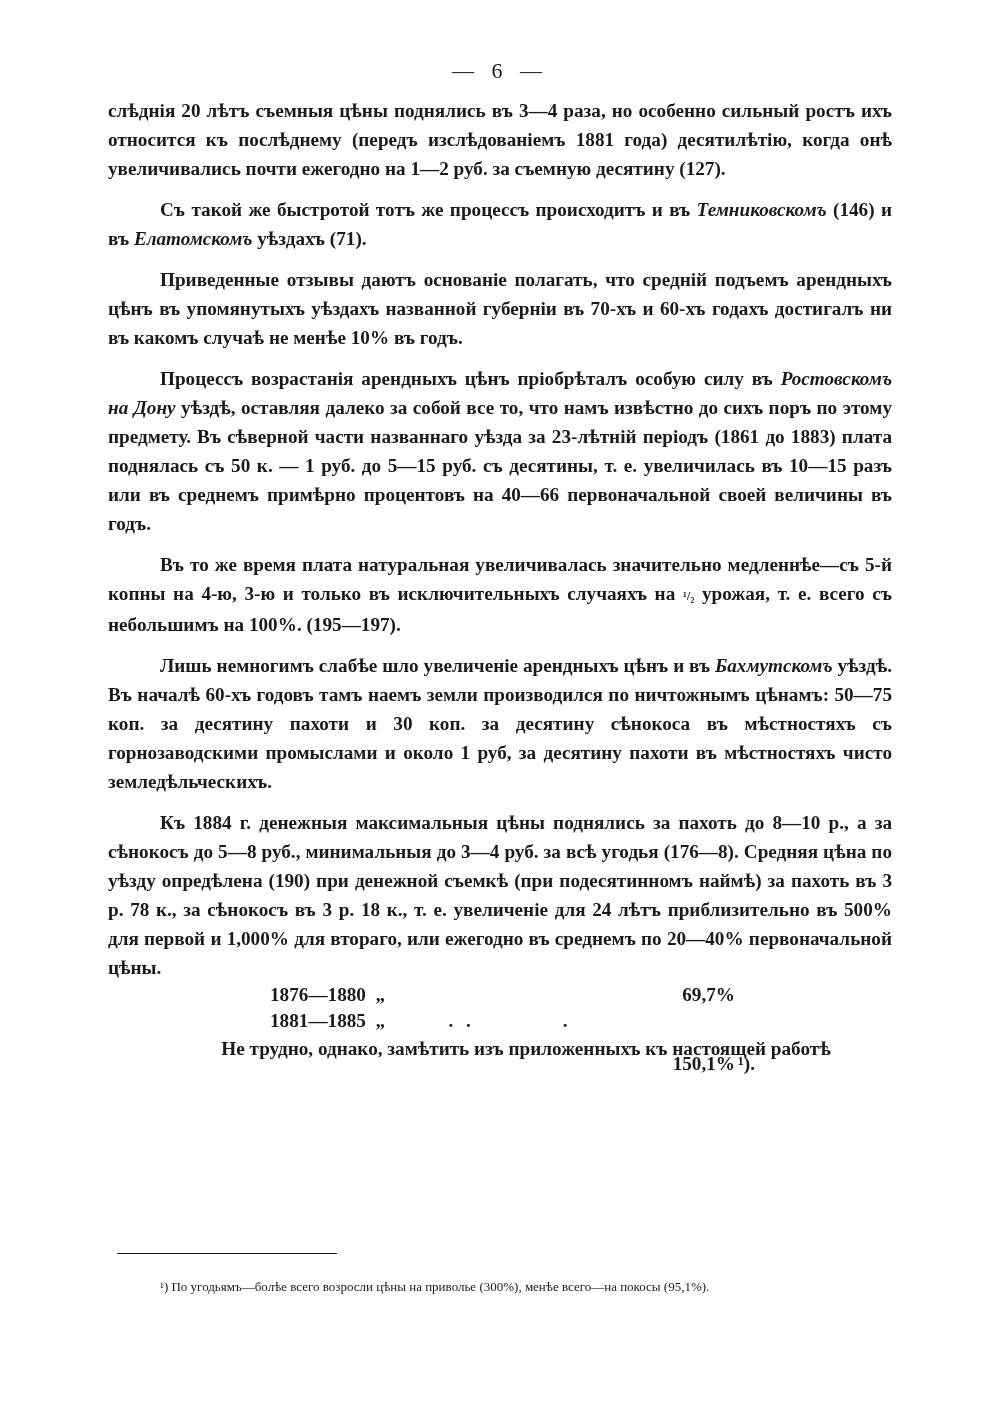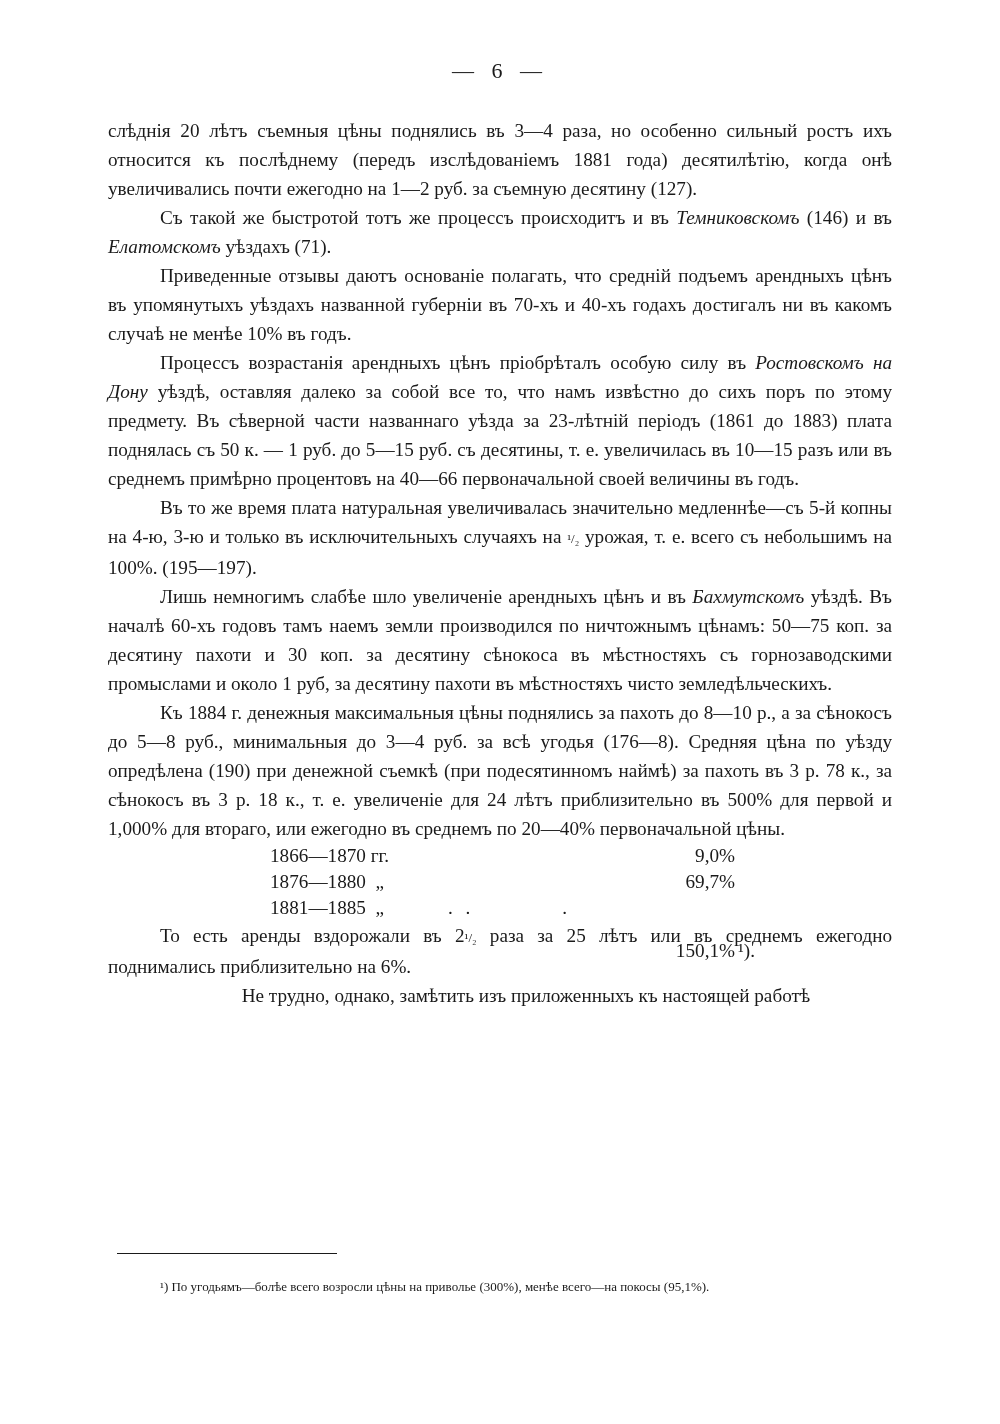--- a/index.html
+++ b/index.html
@@ -19,36 +19,37 @@
       position: absolute;
       top: 58px;
       left: 0;
       width: 1000px;
       text-align: center;
       font-size: 22px;
       letter-spacing: 6px;
     }
     .body-text {
       position: absolute;
-      top: 116px;
+      top: 96px;
       left: 108px;
       width: 784px;
       font-size: 19.2px;
       line-height: 29px;
+      font-weight: bold;
     }
     .para {
       margin: 0 0 0 0;
       text-align: justify;
       text-indent: 0;
     }
     .para.indent {
       text-indent: 52px;
     }
     .para + .para {
-      margin-top: 0px;
+      margin-top: 12px;
     }
     .it { font-style: italic; }
     .table-block {
       margin: 0;
       padding-left: 162px;
       width: 465px;
     }
     .table-row {
       display: flex;
       justify-content: space-between;
@@ -81,50 +82,44 @@
 <body>
 
 <div class="page-number">— 6 —</div>
 
 <div class="body-text">
 
   <p class="para">слѣднія 20 лѣтъ съемныя цѣны поднялись въ 3—4 раза, но особенно сильный ростъ ихъ относится къ послѣднему (передъ изслѣдованіемъ 1881 года) десятилѣтію, когда онѣ увеличивались почти ежегодно на 1—2 руб. за съемную десятину (127).</p>
 
   <p class="para indent"><span>Съ такой же быстротой тотъ же процессъ происходитъ и въ </span><span class="it">Темниковскомъ</span><span> (146) и въ </span><span class="it">Елатомскомъ</span><span> уѣздахъ (71).</span></p>
 
-  <p class="para indent">Приведенные отзывы даютъ основаніе полагать, что средній подъемъ арендныхъ цѣнъ въ упомянутыхъ уѣздахъ названной губерніи въ 70-хъ и 40-хъ годахъ достигалъ ни въ какомъ случаѣ не менѣе 10% въ годъ.</p>
+  <p class="para indent">Приведенные отзывы даютъ основаніе полагать, что средній подъемъ арендныхъ цѣнъ въ упомянутыхъ уѣздахъ названной губерніи въ 70-хъ и 60-хъ годахъ достигалъ ни въ какомъ случаѣ не менѣе 10% въ годъ.</p>
 
   <p class="para indent"><span>Процессъ возрастанія арендныхъ цѣнъ пріобрѣталъ особую силу въ </span><span class="it">Ростовскомъ на Дону</span><span> уѣздѣ, оставляя далеко за собой все то, что намъ извѣстно до сихъ поръ по этому предмету. Въ сѣверной части названнаго уѣзда за 23-лѣтній періодъ (1861 до 1883) плата поднялась съ 50 к. — 1 руб. до 5—15 руб. съ десятины, т. е. увеличилась въ 10—15 разъ или въ среднемъ примѣрно процентовъ на 40—66 первоначальной своей величины въ годъ.</span></p>
 
   <p class="para indent"><span>Въ то же время плата натуральная увеличивалась значительно медленнѣе—съ 5-й копны на 4-ю, 3-ю и только въ исключительныхъ случаяхъ на </span><span class="frac">¹/₂</span><span> урожая, т. е. всего съ небольшимъ на 100%. (195—197).</span></p>
 
   <p class="para indent"><span>Лишь немногимъ слабѣе шло увеличеніе арендныхъ цѣнъ и въ </span><span class="it">Бахмутскомъ</span><span> уѣздѣ. Въ началѣ 60-хъ годовъ тамъ наемъ земли производился по ничтожнымъ цѣнамъ: 50—75 коп. за десятину пахоти и 30 коп. за десятину сѣнокоса въ мѣстностяхъ съ горнозаводскими промыслами и около 1 руб, за десятину пахоти въ мѣстностяхъ чисто земледѣльческихъ.</span></p>
 
   <p class="para indent">Къ 1884 г. денежныя максимальныя цѣны поднялись за пахоть до 8—10 р., а за сѣнокосъ до 5—8 руб., минимальныя до 3—4 руб. за всѣ угодья (176—8). Средняя цѣна по уѣзду опредѣлена (190) при денежной съемкѣ (при подесятинномъ наймѣ) за пахоть въ 3 р. 78 к., за сѣнокосъ въ 3 р. 18 к., т. е. увеличеніе для 24 лѣтъ приблизительно въ 500% для первой и 1,000% для втораго, или ежегодно въ среднемъ по 20—40% первоначальной цѣны.</p>
 
 
   <div class="table-block">
     <div class="table-row">
-      <span><span class="period-years">1866—1870</span> <span>гг.</span></span>
-      <span class="dots"></span>
-      <span class="value"><span>9,0%</span></span>
-    </div>
-    <div class="table-row">
       <span><span>1876—1880</span>&nbsp;&nbsp;<span>„</span></span>
       <span class="dots"></span>
       <span class="value"><span>69,7%</span></span>
     </div>
     <div class="table-row">
       <span><span>1881—1885</span>&nbsp;&nbsp;<span>„</span></span>
       <span class="dots" style="white-space:pre;letter-spacing:4px;">. .          .</span>
       <span class="value" style="position:relative;margin-top:43px;"><span>150,1%</span><span style="position:absolute;left:100%;white-space:nowrap;padding-left:3px;">¹).</span></span>
     </div>
   </div>
 
-  <p class="para indent"><span>То есть аренды вздорожали въ 2</span><span class="frac">¹/₂</span><span> раза за 25 лѣтъ или въ среднемъ ежегодно поднимались приблизительно на 6%.</span></p>
 
 
   <p class="para indent" style="text-align:center;">Не трудно, однако, замѣтить изъ приложенныхъ къ настоящей работѣ</p>
 
 </div>
 
 <div class="footnote-rule"></div>
 
 <p class="footnote"><span>¹)</span><span> По угодьямъ—болѣе всего возросли цѣны на приволье (300%), менѣе всего—на покосы (95,1%).</span></p>
 

